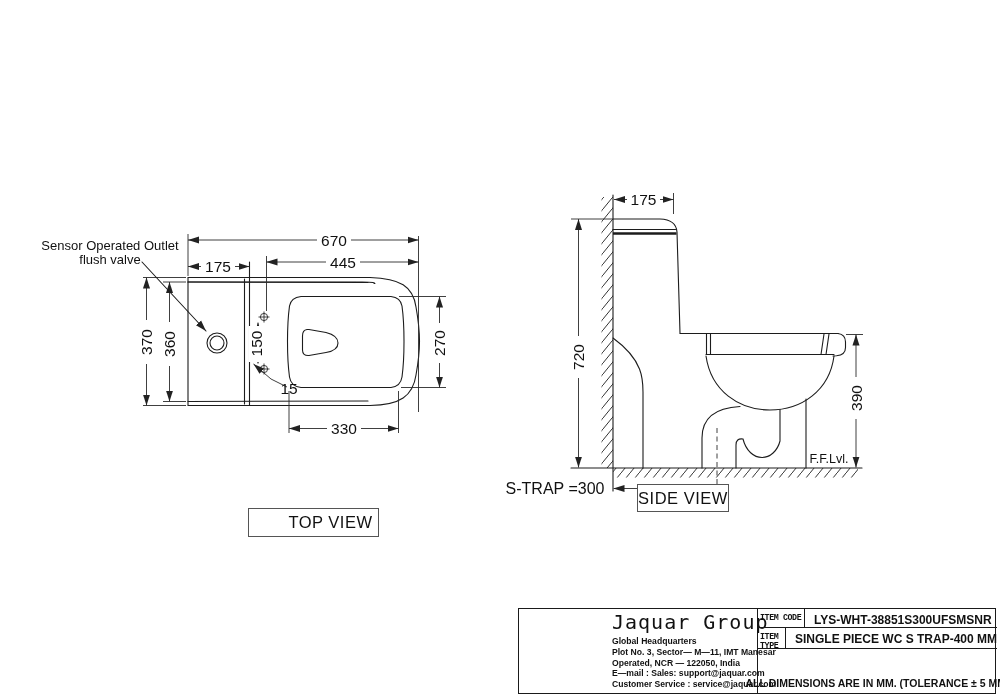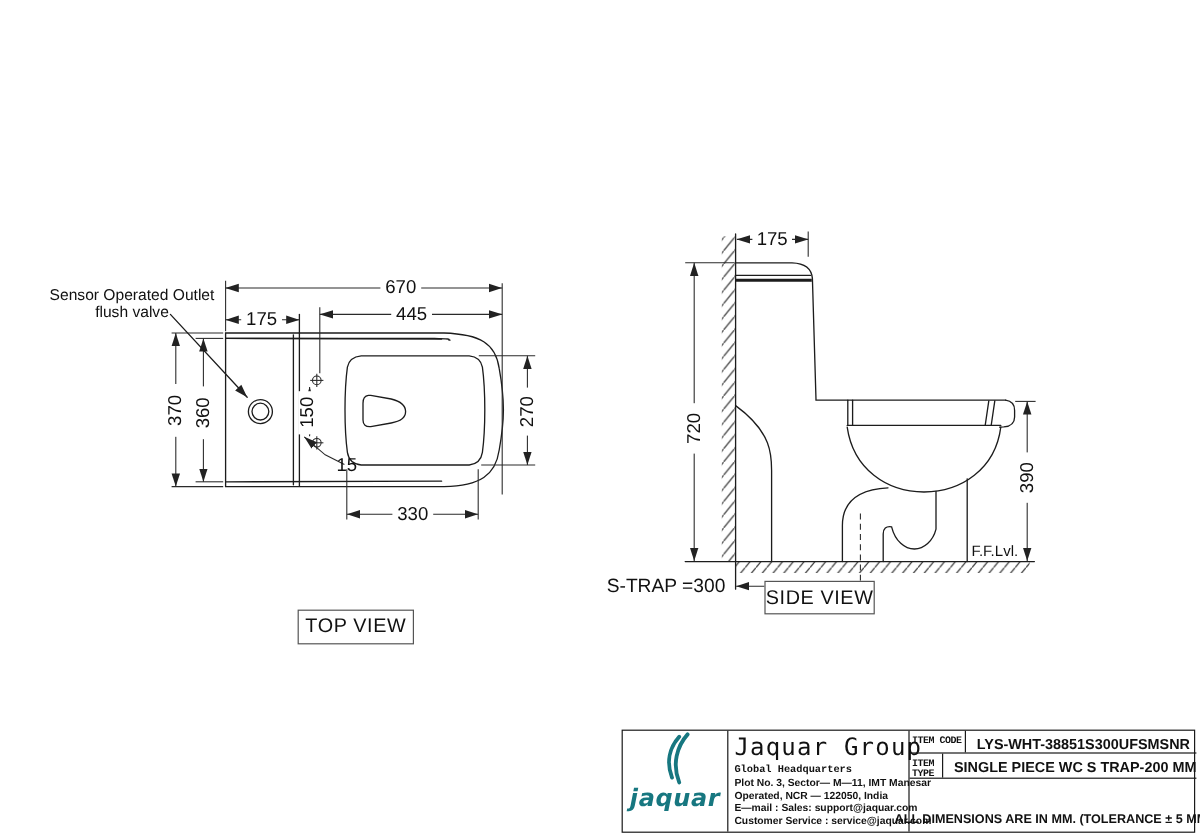--- a/index.html
+++ b/index.html
@@ -22,21 +22,21 @@
       border:1.7px solid #1a1a1a;box-sizing:border-box;background:#fff;}
   .tb .cell{position:absolute;top:0;height:100%;box-sizing:border-box;}
   .tb-logo{left:0;width:88px;border-right:1.7px solid #1a1a1a;text-align:center;}
   .tb-logo svg{position:static;display:block;margin:1px auto 0;}
   .brandword{font-family:"DejaVu Sans",sans-serif;font-style:italic;font-weight:bold;
              font-size:20px;letter-spacing:0.5px;margin-top:-3px;}
   .tb-addr{left:88px;width:151px;border-right:1.7px solid #1a1a1a;padding:1px 0 0 5px;}
   .company{font-family:"DejaVu Sans Mono",monospace;font-size:20px;letter-spacing:1px;
            color:#111;white-space:nowrap;}
   .addr-line{font-size:8.6px;font-weight:bold;color:#111;line-height:10.8px;white-space:nowrap;}
-  .addr-line.first{margin-top:2px;font-family:Liberation Mono, monospace;}
+  .addr-line.first{margin-top:2px;}
   .tb-table{left:239px;width:239px;font-weight:bold;}
   .tb-row{position:absolute;left:0;width:100%;box-sizing:border-box;
           border-bottom:1.4px solid #1a1a1a;display:flex;}
   .tb-row.r1{top:0;height:19px;}
   .tb-row.r2{top:19px;height:21px;justify-content:space-between;}
   .tb-row.r3{top:40px;height:21px;}
   .tb-row.r4{top:61px;height:25px;border-bottom:none;align-items:center;justify-content:center;}
   .tb-label{width:47px;border-right:1.4px solid #1a1a1a;box-sizing:border-box;
             font-family:"Liberation Mono",monospace;font-size:8.3px;letter-spacing:-0.4px;
             color:#111;padding:4px 0 0 2px;}
@@ -194,47 +194,40 @@
     <text class="d" x="643.5" y="199.5">175</text>
     <rect class="knock" x="570" y="336" width="17" height="42"></rect>
     <text class="d" transform="rotate(-90 578.5 357)" x="578.5" y="357">720</text>
     <rect class="knock" x="847.5" y="377" width="17" height="42"></rect>
     <text class="d" transform="rotate(-90 856 398)" x="856" y="398">390</text>
     <text class="d" x="555" y="488.5" style="font-size:16px;">S-TRAP =300</text>
     <text class="d small" x="829" y="459">F.F.Lvl.</text>
   </g>
 </svg>
 
-<div class="viewbox" style="left:248px;top:508px;width:95px;height:27px;">TOP VIEW</div>
+<div class="viewbox" style="left:248px;top:508px;width:95px;height:27px;padding-left:34px;">TOP VIEW</div>
 <div class="viewbox" style="left:637px;top:484px;width:90px;height:26px;">SIDE VIEW</div>
 
 <div class="tb">
-  <div class="cell tb-logo">
-    <svg width="60" height="46" viewBox="0 0 60 46">
-      <path d="M33,4 C25,13 22,25 27,38" stroke="#177780" stroke-width="3.2" fill="none" stroke-linecap="round"></path>
-      <path d="M40,2 C31,12 27,27 33,42" stroke="#177780" stroke-width="3.2" fill="none" stroke-linecap="round"></path>
-    </svg>
-    <div class="brandword" style="color:#177780;">jaquar</div>
-  </div>
   <div class="cell tb-addr">
     <div class="company">Jaquar Group</div>
     <div class="addr-line first">Global Headquarters</div>
     <div class="addr-line">Plot No. 3, Sector— M—11, IMT Manesar</div>
     <div class="addr-line">Operated, NCR — 122050, India</div>
     <div class="addr-line">E—mail : Sales: support@jaquar.com</div>
     <div class="addr-line">Customer Service : service@jaquar.com</div>
   </div>
   <div class="cell tb-table">
     <div class="tb-row r1">
       <div class="tb-label">ITEM CODE</div>
       <div class="tb-value">LYS-WHT-38851S300UFSMSNR</div>
     </div>
     <div class="tb-row r2">
       <div class="tb-label">ITEM TYPE</div>
-      <div class="tb-value">SINGLE PIECE WC S TRAP-200 MM</div>
+      <div class="tb-value">SINGLE PIECE WC S TRAP-400 MM</div>
     </div>
     <div class="tb-row r4">
       <div class="tb-note">ALL DIMENSIONS ARE IN MM. (TOLERANCE ± 5 MM)</div>
     </div>
   </div>
 </div>
 
 </div>
 
 </body></html>

